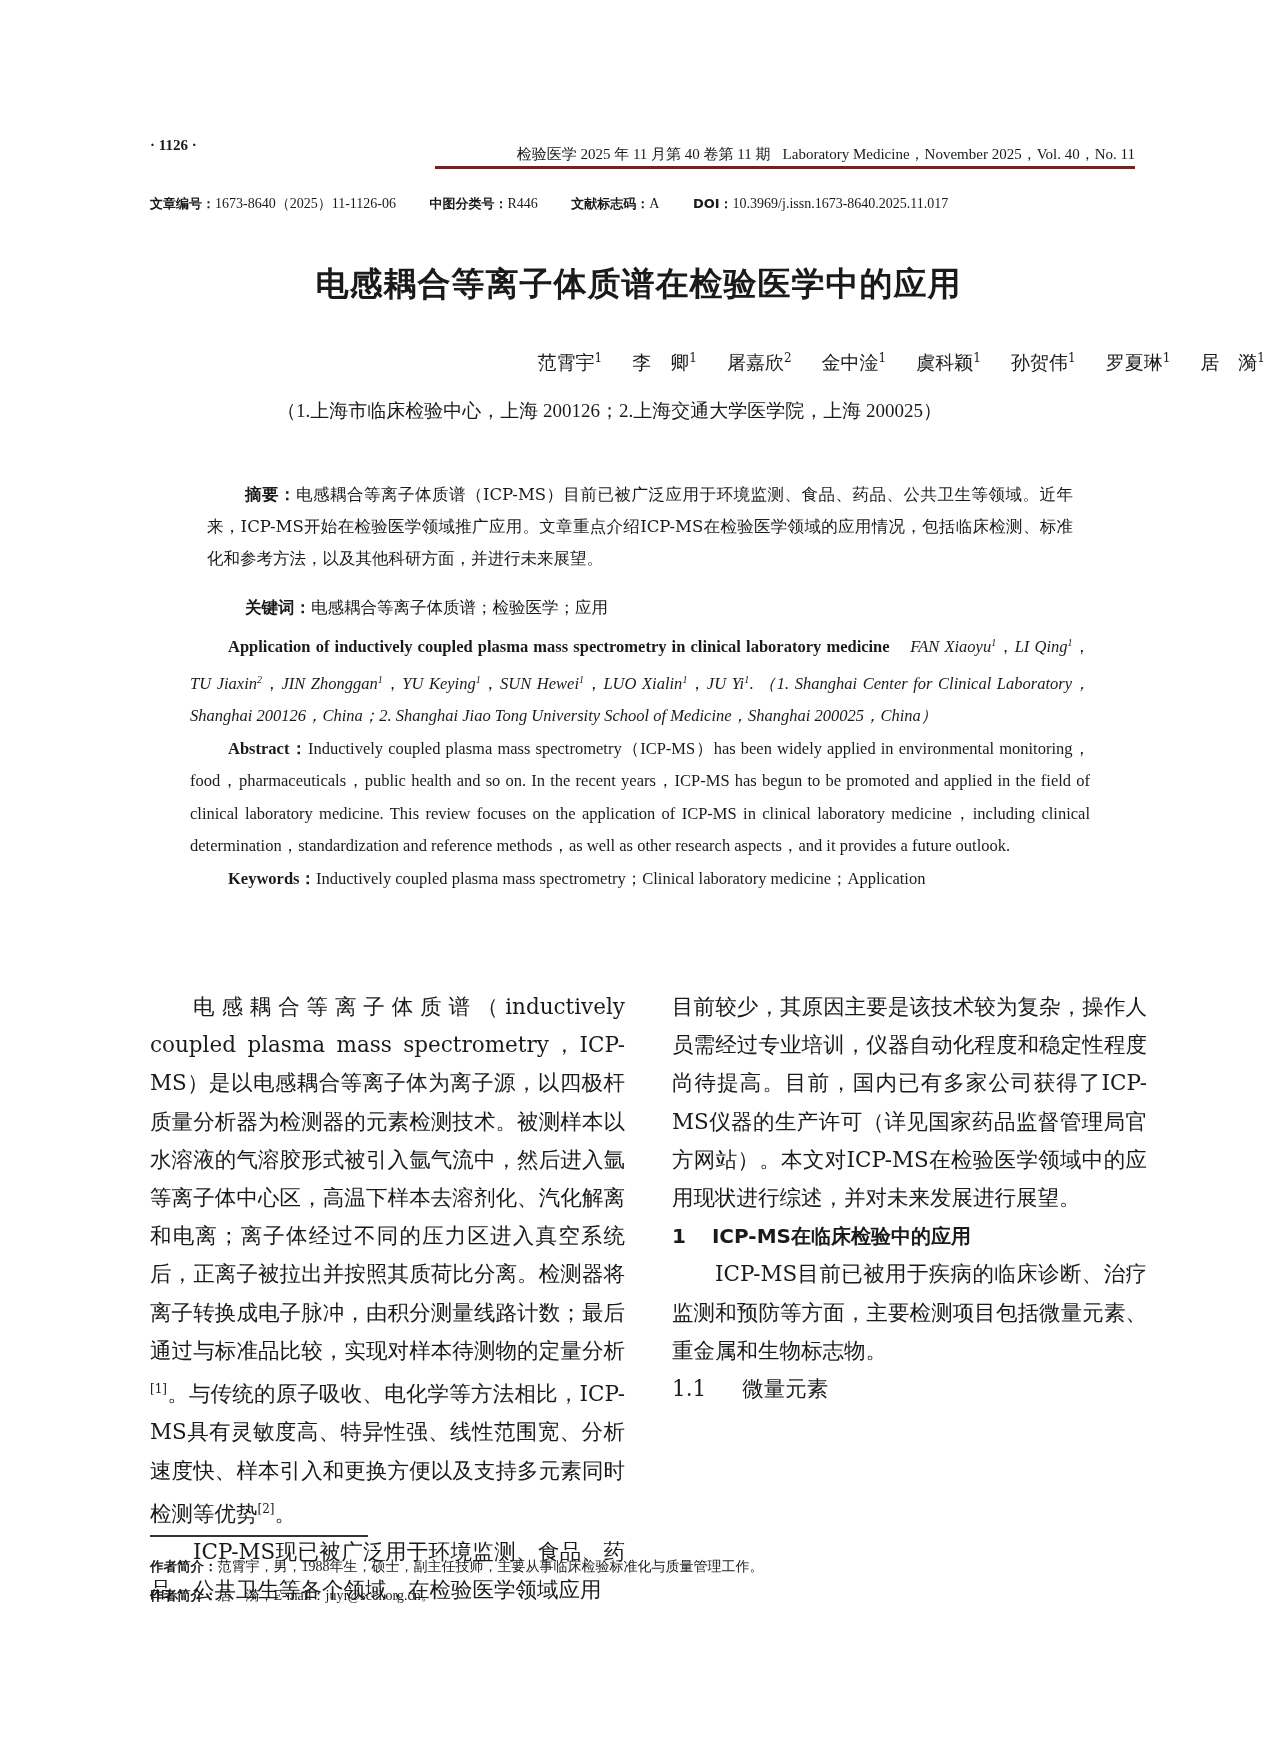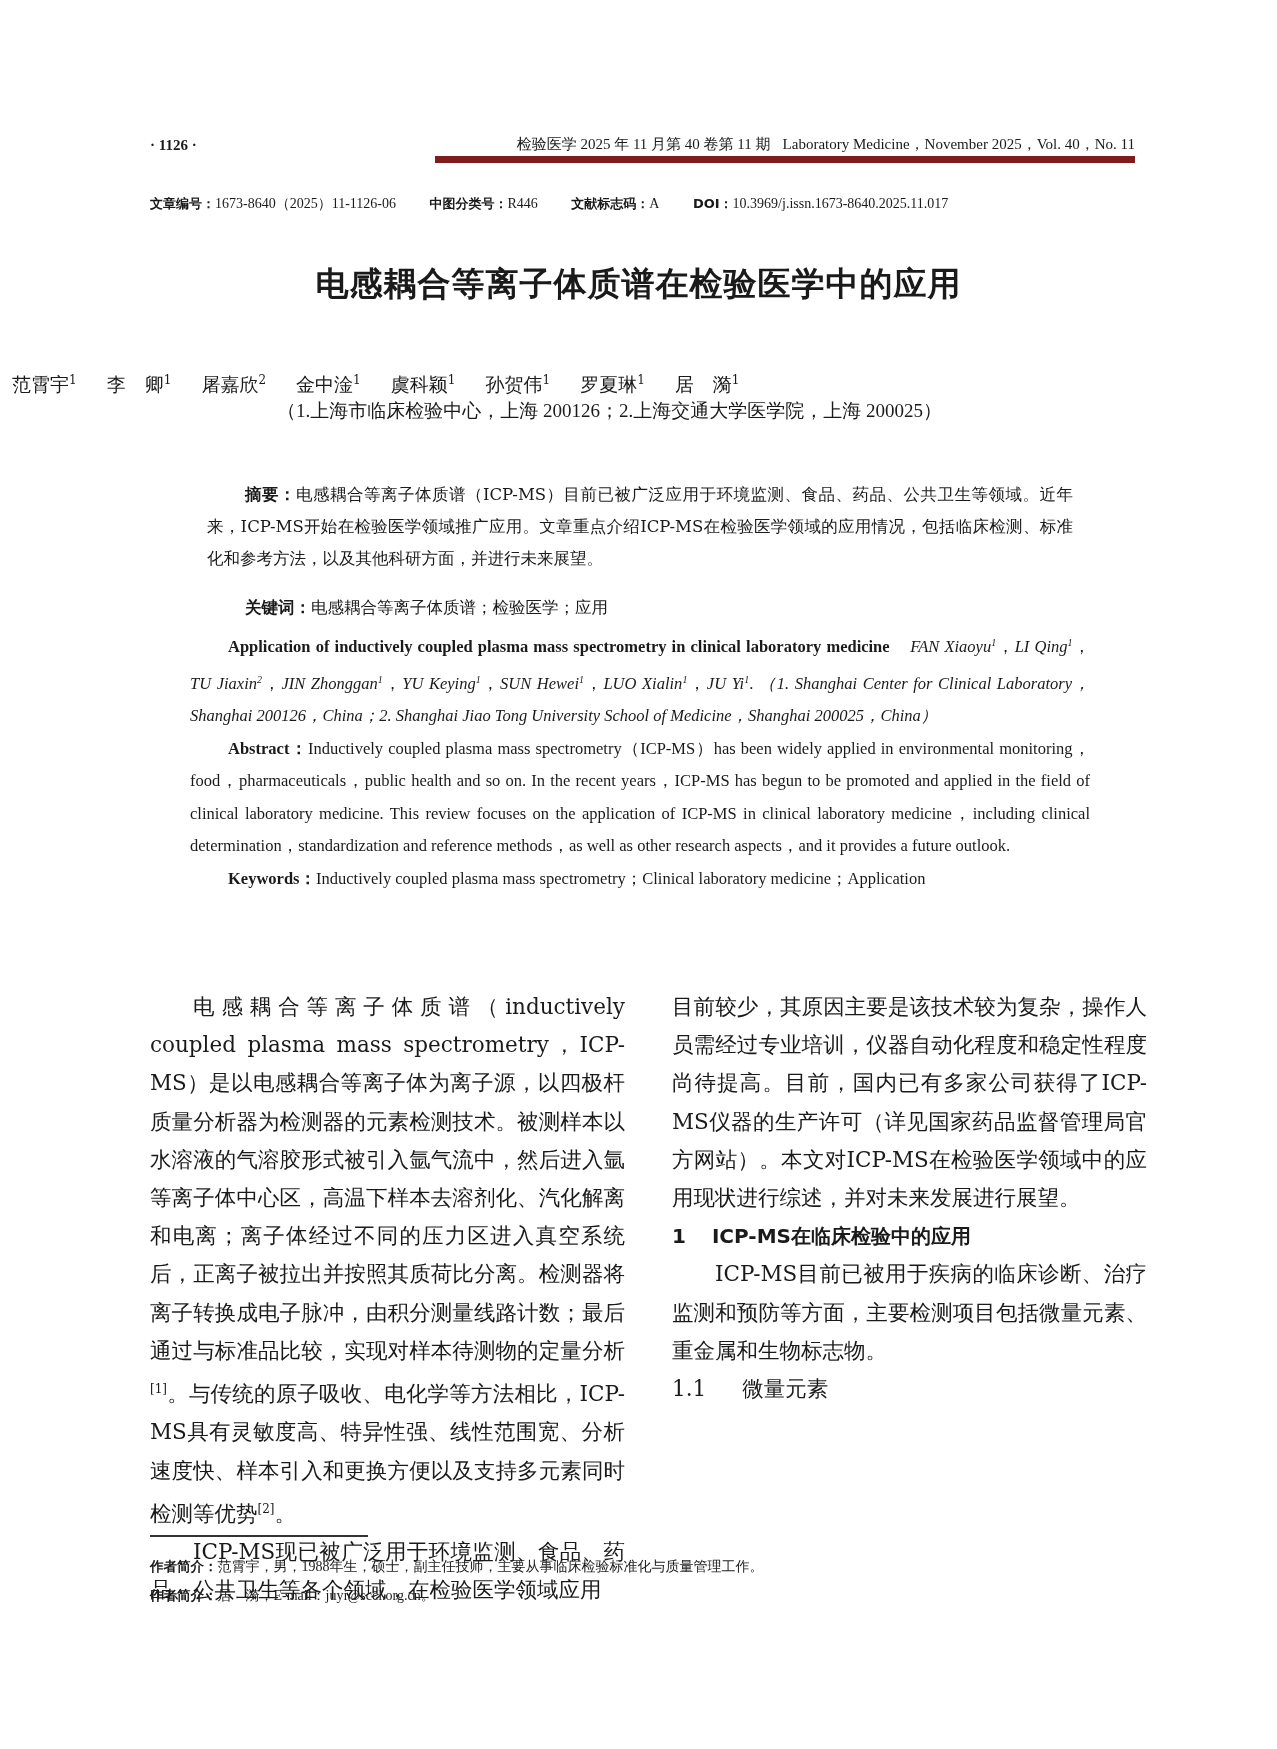--- a/index.html
+++ b/index.html
@@ -7,37 +7,37 @@
     width: 1277px; height: 1749px; position: relative; overflow: hidden;
     font-family: "DejaVu Serif", "Liberation Serif", serif;
     color: #1a1a1a;
   }
   .abs { position: absolute; }
   .serif { font-family: "Liberation Serif", "DejaVu Serif", serif; }
 
   
   .page-no { left: 150px; top: 137px; font-size: 15px; font-weight: bold; }
   .running-head {
-    left: 435px; top: 135px; width: 700px; font-size: 15px; text-align: right;
-    border-bottom: 7px solid #7f1d1d; padding-bottom: 2px; white-space: nowrap;
+    left: 435px; top: 145px; width: 700px; font-size: 15px; text-align: right;
+    border-bottom: 3px solid #7f1d1d; padding-bottom: 2px; white-space: nowrap;
   }
   .running-head .en { margin-left: 12px; }
 
   
   .meta { left: 150px; top: 195px; font-size: 14px; white-space: nowrap; }
   .meta .item { margin-right: 30px; }
   .meta .lbl { font-weight: bold; font-family: "DejaVu Sans", sans-serif; font-size: 13px; }
 
   
   .title {
     left: 0; width: 1277px; top: 262px; text-align: center;
     font-family: "DejaVu Sans", sans-serif; font-size: 33px; font-weight: bold; letter-spacing: 1px;
   }
 
-  .authors { left: 0; width: 1277px; top: 372px; text-align: left; font-size: 19px; }
+  .authors { left: 0; width: 1277px; top: 350px; text-align: right; font-size: 19px; }
   .authors .au { margin: 0 12px; }
   .authors sup { font-size: 12px; }
   .affil { left: 0; width: 1219px; top: 398px; text-align: center; font-size: 19px; }
 
   
   .abs-block { left: 190px; width: 900px; font-size: 16.5px; line-height: 32px; }
   .cn-abstract { top: 462px; }
   .cn-abstract p { margin: 17px; text-indent: 38px; text-align: justify; }
   .cn-abstract .first { text-indent: 38px; }
   .bold-lbl { font-weight: bold; font-family: "DejaVu Sans", sans-serif; }

